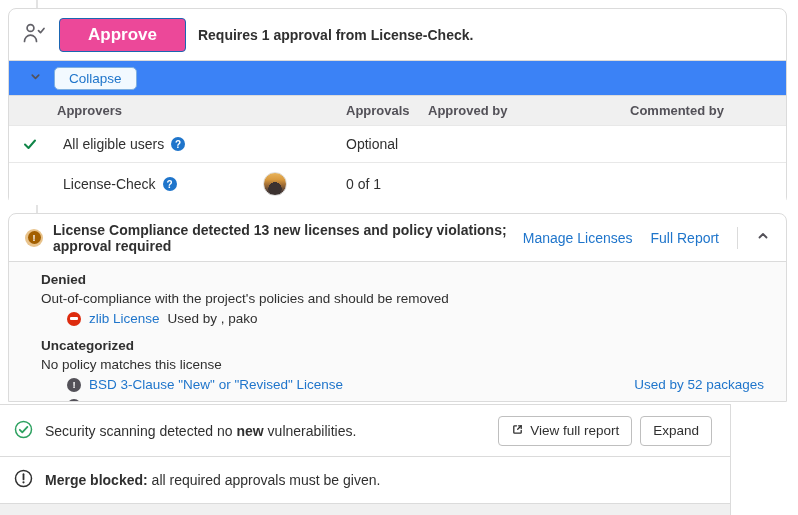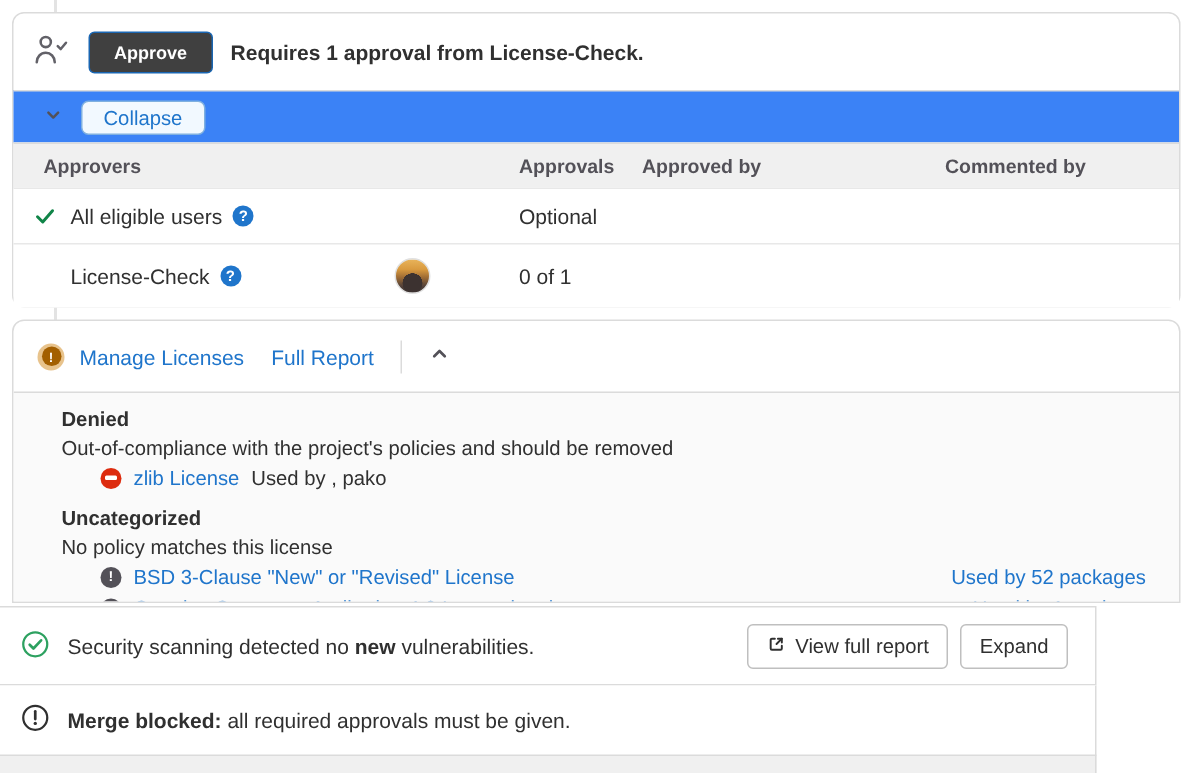--- a/index.html
+++ b/index.html
@@ -10,43 +10,43 @@
   .connector { position:absolute; left:36px; width:2px; background:#e3e3e3; }
 
   
   .widget { position:absolute; left:8px; width:779px; background:#fff;
     border:1px solid #dbdbdb; }
   #approvals-widget { top:8px; height:197px; border-radius:8px; }
   #license-widget { top:213px; height:189px; border-radius:8px 8px 0 0; overflow:hidden; }
 
   
   .approve-row { height:51px; display:flex; align-items:center; padding:0 12px; gap:12px; }
-  .btn-primary { background:#404040; color:#fff; border:1px solid #1a66b2; border-radius:4px;
-    font-weight:600; font-size:12px; padding:6px 16px; cursor:pointer;
+  .btn-primary { background:#ec4899; color:#fff; border:1px solid #1a66b2; border-radius:4px;
+    font-weight:600; font-size:17px; padding:6px 28px; cursor:pointer;
     font-family:"Liberation Sans", sans-serif; }
   .approve-msg { font-weight:600; }
 
   
   .collapse-row { height:35px; background:#3b82f6; border-top:1px solid #dbdbdb;
     display:flex; align-items:center; padding:0 12px; gap:12px; }
   .collapse-row .chev { margin-left:8px; }
   .btn-collapse { background:#f2f9ff; color:#1f75cb; border:1px solid #7fb0e0;
     border-radius:5px; font-size:13.5px; padding:3px 14px; cursor:pointer;
     font-family:"Liberation Sans", sans-serif; }
 
   
   .tbl-grid { display:grid; grid-template-columns:337px 82px 202px 1fr; align-items:center; }
   .tbl-head { height:30px; background:#f0f0f0; border-top:1px solid #dbdbdb;
     font-size:13px; font-weight:700; color:#535158; }
-  .tbl-head .c1 { padding-left:20px; }
+  .tbl-head .c1 { padding-left:48px; }
   .tbl-row { border-top:1px solid #e8e8e8; background:#fff; }
   .row1 { height:37px; } .row2 { height:43px; }
   .cell-name { display:flex; align-items:center; padding-left:14px; position:relative; }
   .icon-slot { width:18px; display:flex; align-items:center; }
-  .name-txt { margin-left:6px; }
+  .name-txt { margin-left:22px; }
   .help-icon { display:inline-flex; width:14px; height:14px; border-radius:50%;
     background:#1f75cb; color:#fff; font-size:10px; font-weight:700;
     align-items:center; justify-content:center; margin-left:7px; }
   .avatar { position:absolute; left:254px; width:24px; height:24px; border-radius:50%;
     background:
       radial-gradient(circle at 50% 72%, #3c3230 0 34%, rgba(0,0,0,0) 35%),
       linear-gradient(180deg,#e8b35a 0%,#d99a3f 30%,#9c6a34 55%,#55433a 80%,#3a3230 100%);
     border:1px solid #e0e0e0; }
 
   
@@ -155,20 +155,21 @@
     <div></div>
   </div>
 </div>
 
 <div id="license-widget" class="widget">
 
   <div class="license-header">
     <span class="warn-outer">
       <span class="warn-inner">!</span>
     </span>
+    <span class="summary">License Compliance detected 13 new licenses and policy violations; approval required</span>
     <span class="hdr-links">
       <a class="lnk">Manage Licenses</a>
       <a class="lnk">Full Report</a>
       <span class="vdiv"></span>
       <span>
         <svg width="14" height="14" viewBox="0 0 14 14" fill="none" stroke="#535158" stroke-width="1.8" stroke-linecap="round" stroke-linejoin="round">
           <path d="M3.5,8.5 L7,5 L10.5,8.5"></path>
         </svg>
       </span>
     </span>

